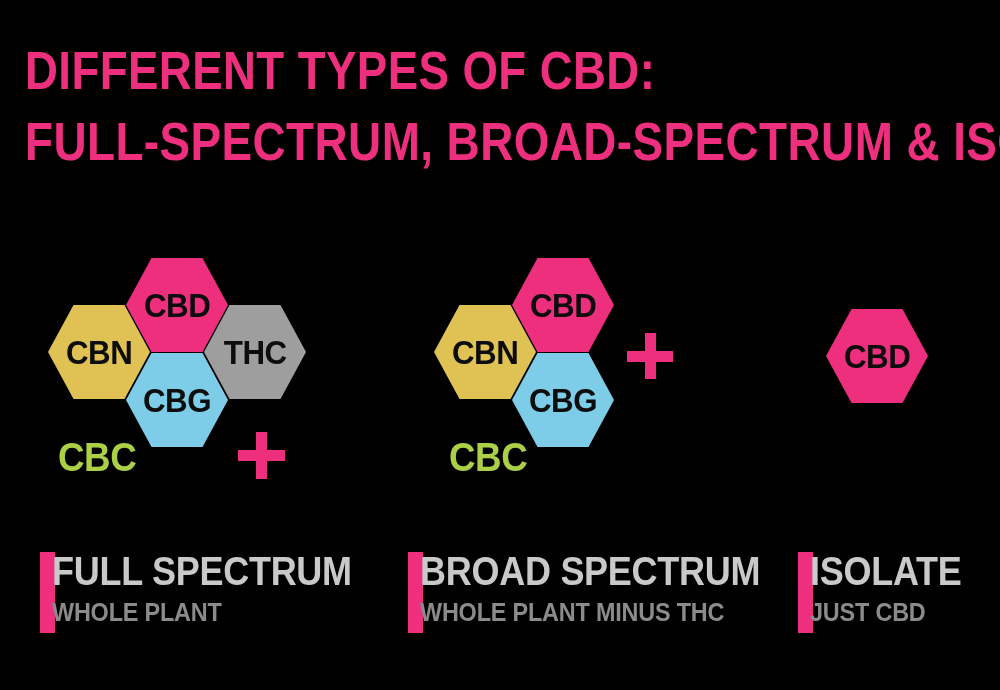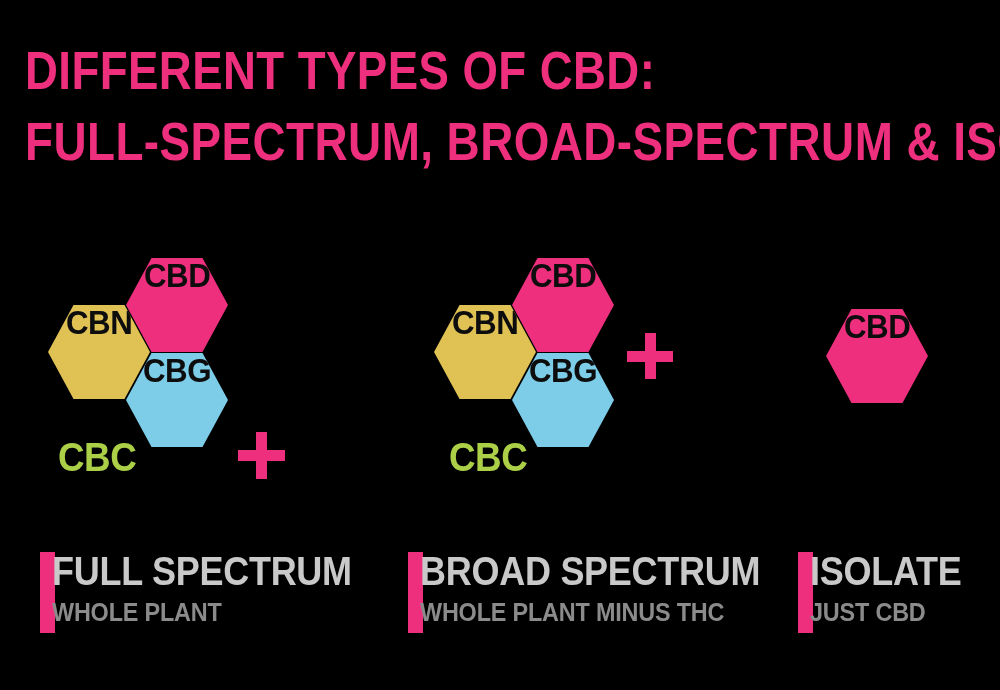--- a/index.html
+++ b/index.html
@@ -52,20 +52,21 @@
 
   
   .hex-group {
     position: absolute;
   }
   .hex {
     position: absolute;
     -webkit-clip-path: polygon(25% 0%, 75% 0%, 100% 50%, 75% 100%, 25% 100%, 0% 50%);
     clip-path: polygon(25% 0%, 75% 0%, 100% 50%, 75% 100%, 25% 100%, 0% 50%);
     display: flex;
+    align-items: center;
     justify-content: center;
   }
   .hex-label {
     color: #0d0d0d;
     font-family: "Liberation Sans Narrow", "Liberation Sans", sans-serif;
     font-weight: bold;
     font-size: 34px;
     letter-spacing: -0.5px;
     transform: scaleX(0.92);
     line-height: 1;
@@ -154,20 +155,23 @@
     <div class="title-line title-line-1">DIFFERENT TYPES OF CBD:</div>
     <div class="title-line title-line-2">FULL-SPECTRUM, BROAD-SPECTRUM &amp; ISOLATE</div>
   </div>
 
   <div class="hex-group" style="left:0; top:0; width:330px; height:500px;">
 
     <div class="hex" style="left:48px; top:305px; width:102px; height:94px; background:#E0C254;">
       <span class="hex-label">CBN</span>
     </div>
 
+    <div class="hex" style="left:204px; top:305px; width:102px; height:94px; background:#9E9E9E;">
+      <span class="hex-label">THC</span>
+    </div>
 
     <div class="hex" style="left:126px; top:258px; width:102px; height:94px; background:#ED2F7E;">
       <span class="hex-label">CBD</span>
     </div>
 
     <div class="hex" style="left:126px; top:353px; width:102px; height:94px; background:#7DCDE8;">
       <span class="hex-label">CBG</span>
     </div>
 
     <div class="cbc-text" style="left:58px; top:437px;">CBC</div>

